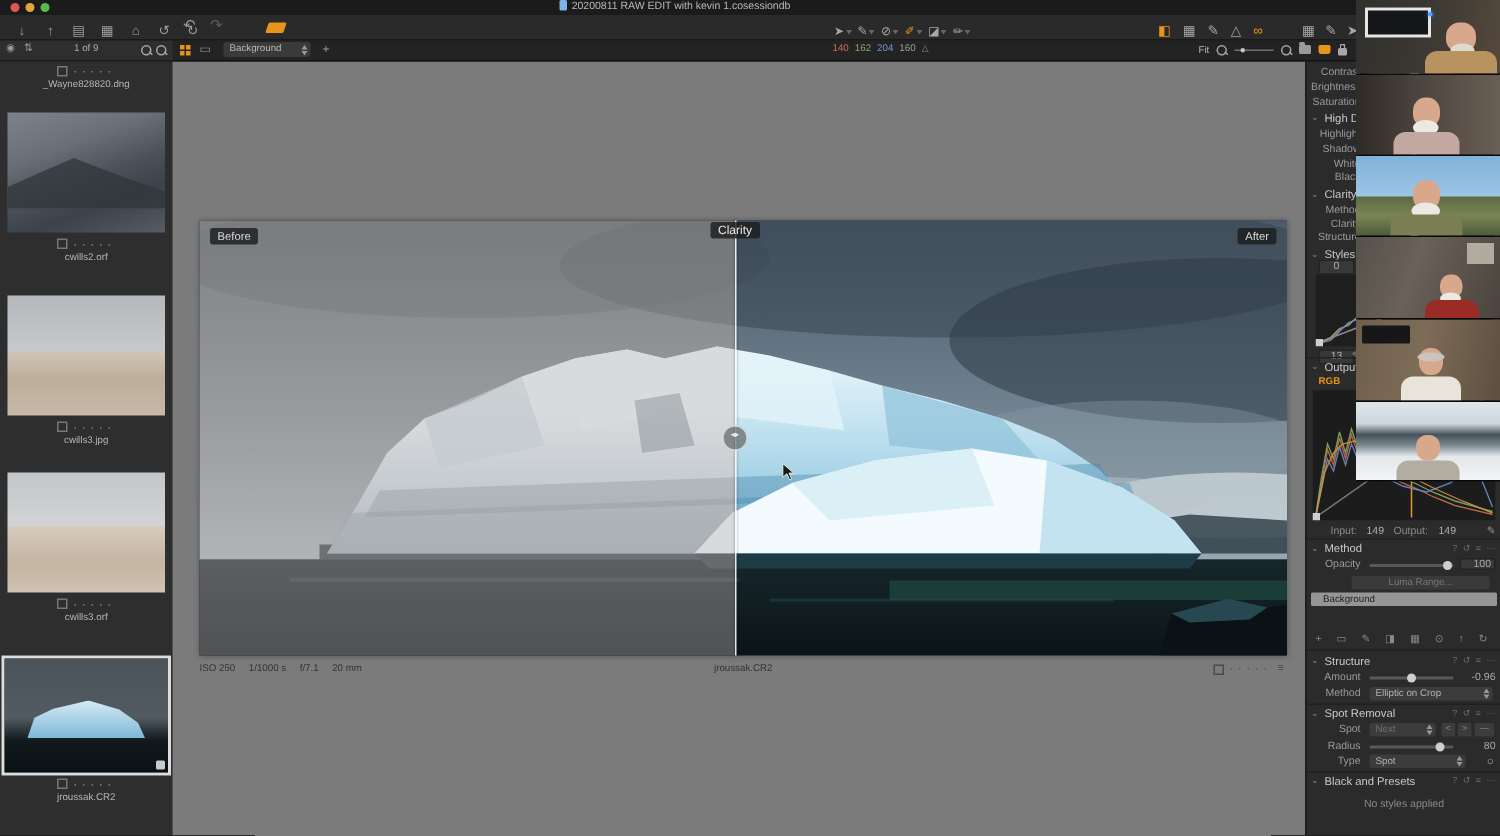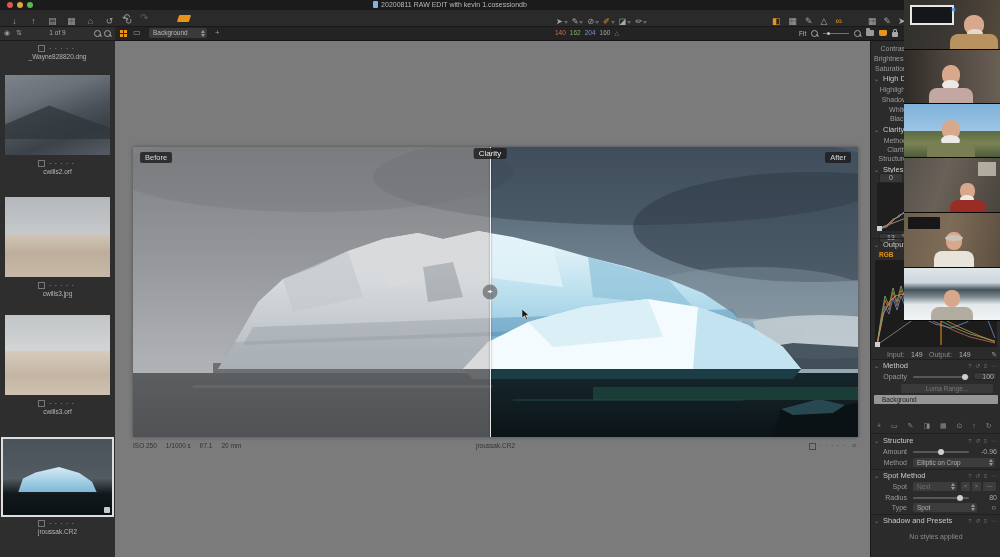--- a/index.html
+++ b/index.html
@@ -449,21 +449,21 @@
         <span class="plabel">Method</span>
         <div class="pdrop" style="left:42px;right:6px"><span>Elliptic on Crop</span><span class="stp">
             <b class="up"></b>
             <b class="dn"></b>
           </span></div>
       </div>
 
     <div class="psep" style="top:429px"></div>
     <div class="phead" style="top:431px">
         <span class="chev">⌄</span>
-        <span class="ptitle">Spot Method</span>
+        <span class="ptitle">Spot Removal</span>
         <span class="hic">? ↺ ≡ ⋯</span>
       </div>
     <div class="prow" style="top:442px">
         <span class="plabel">Spot</span>
         <div class="pdrop" style="left:42px;width:44px;color:#6f6f6f"><span>Next</span><span class="stp">
             <b class="up"></b>
             <b class="dn"></b>
           </span></div>
         <span class="sbtn" style="left:90px">&lt;</span>
         <span class="sbtn" style="left:101px">&gt;</span>
@@ -481,21 +481,21 @@
         <div class="pdrop" style="left:42px;width:64px"><span>Spot</span><span class="stp">
             <b class="up"></b>
             <b class="dn"></b>
           </span></div>
         <span class="circ">○</span>
       </div>
 
     <div class="psep" style="top:474px"></div>
     <div class="phead" style="top:476px">
         <span class="chev">⌄</span>
-        <span class="ptitle">Shadow and Presets</span>
+        <span class="ptitle">Black and Presets</span>
         <span class="hic">? ↺ ≡ ⋯</span>
       </div>
     <div class="emptytxt" style="top:493px">No styles applied</div>
   </div>
 
   <div class="cams">
     <div class="cam" style="top:0;height:50px">
       <div class="cambg c1"></div>
       <div class="frame"></div>
       <span class="bluelite"></span>

